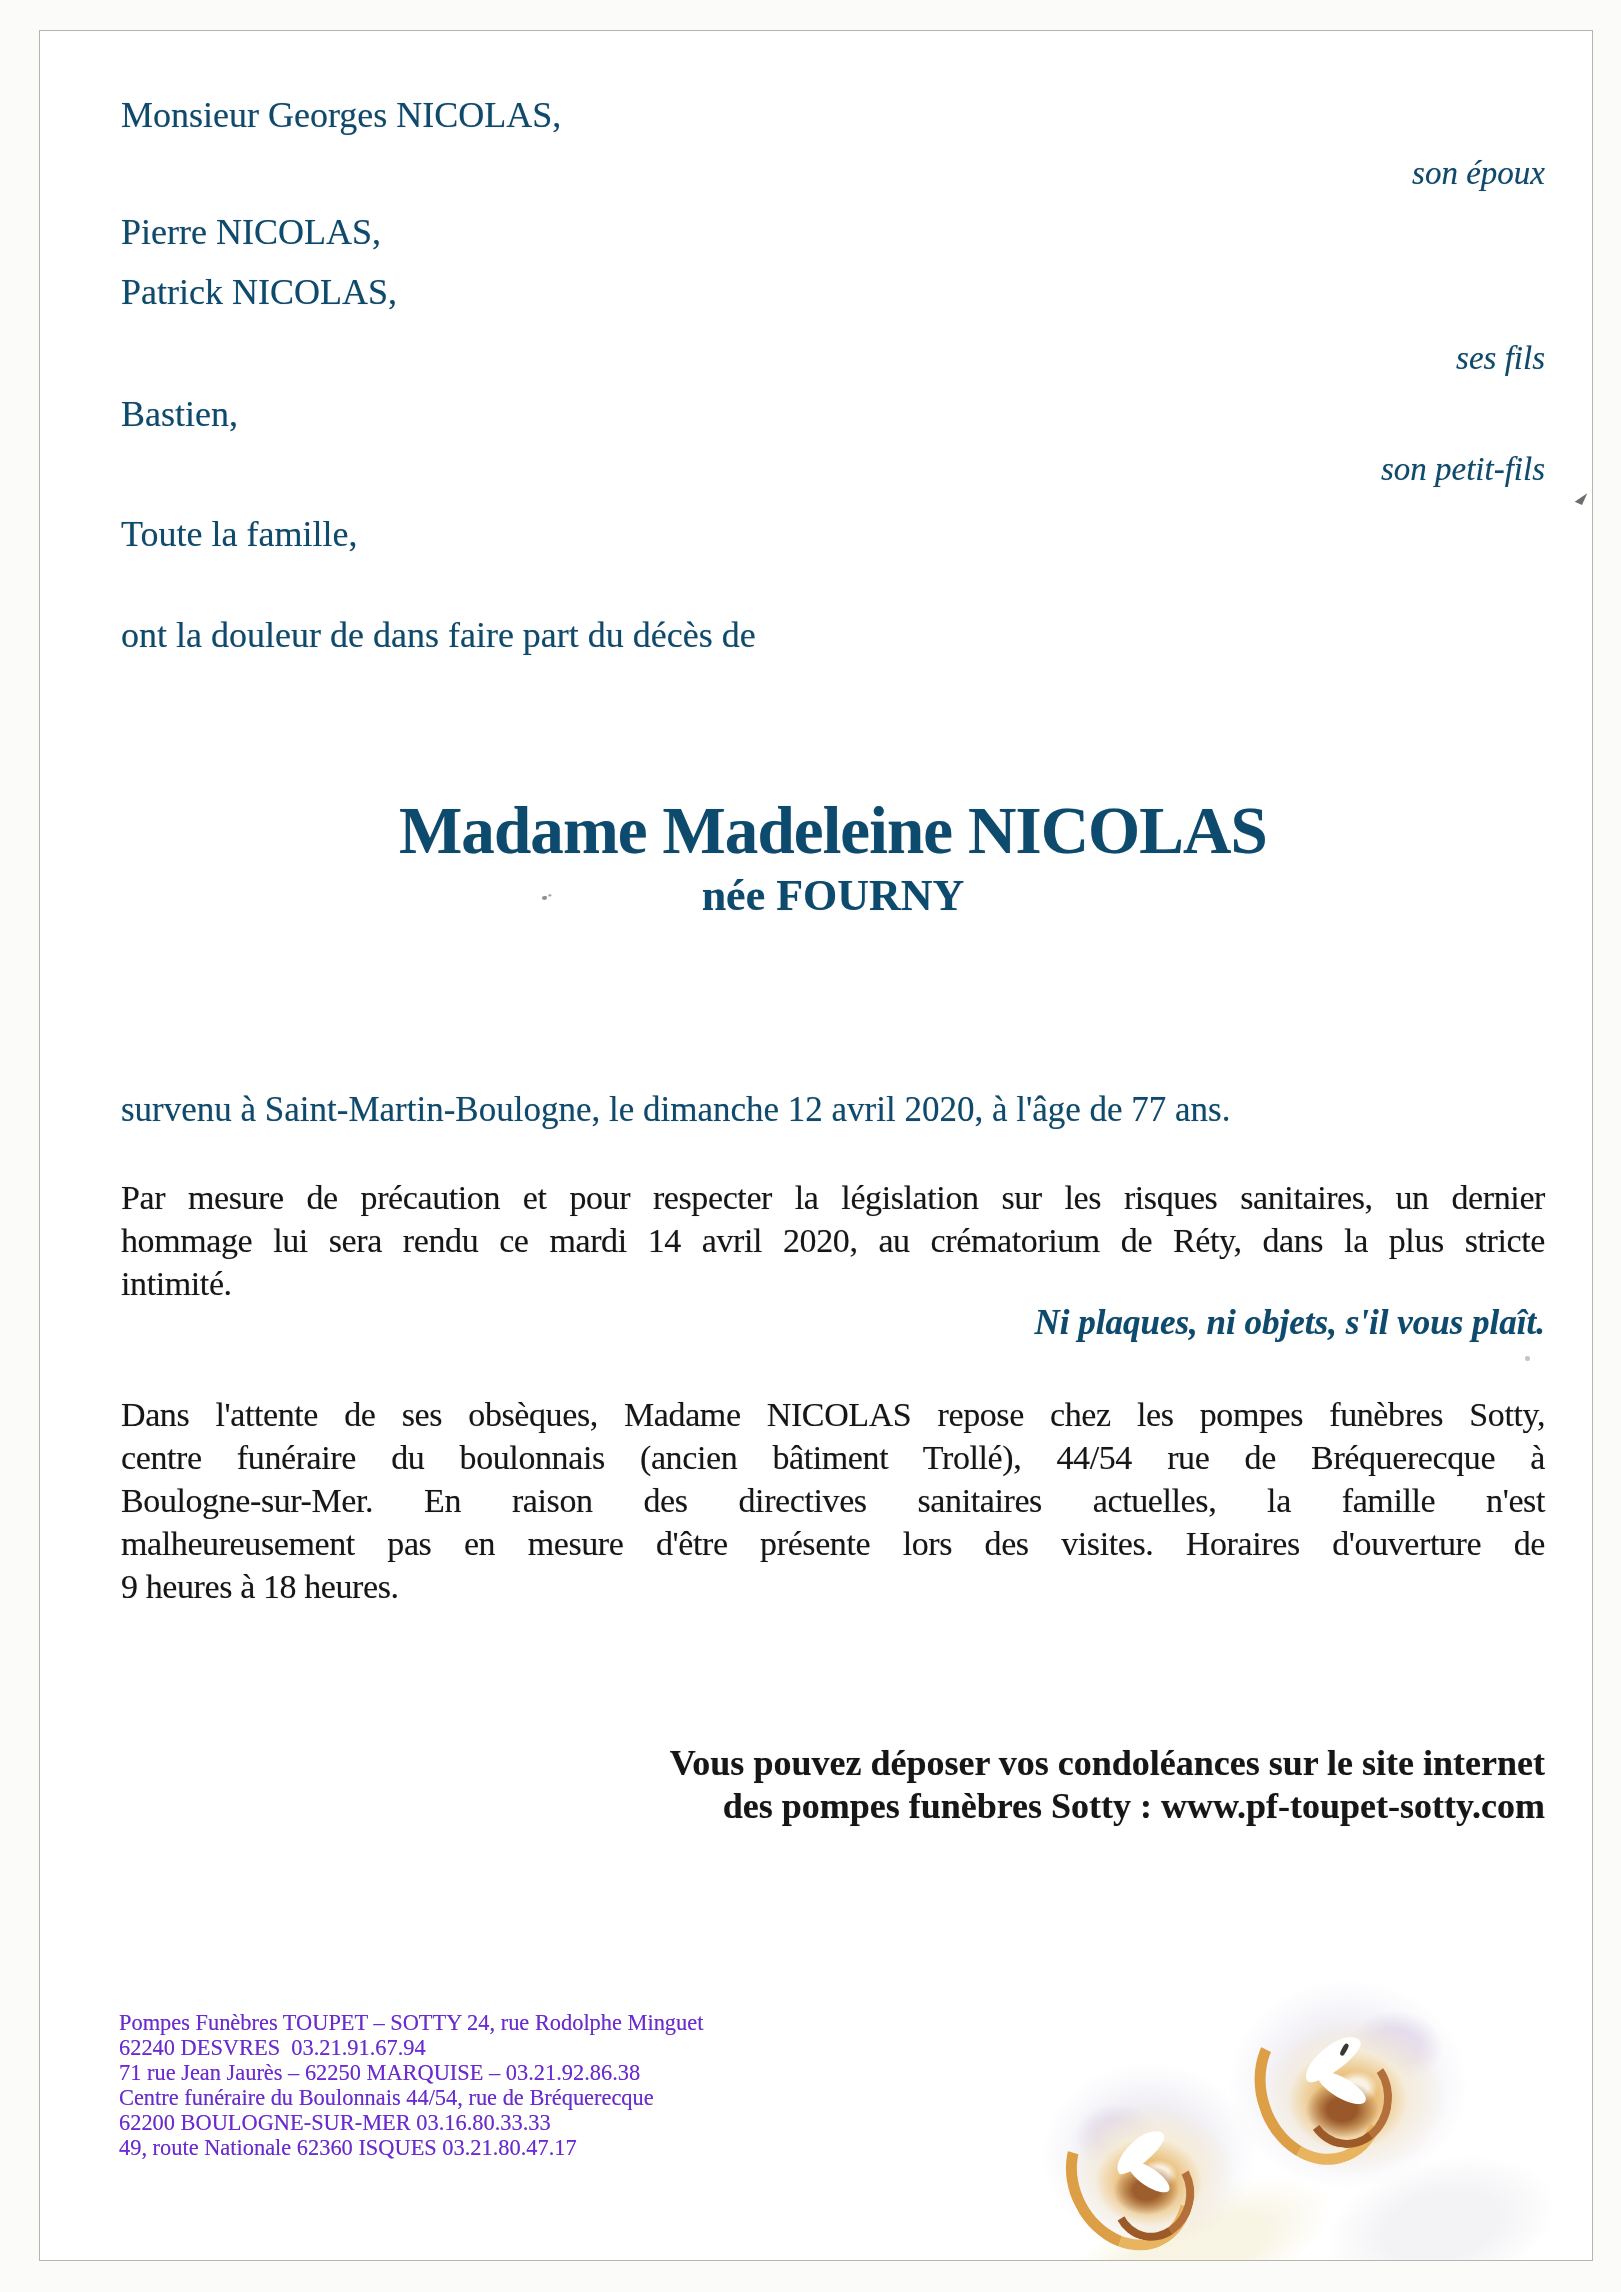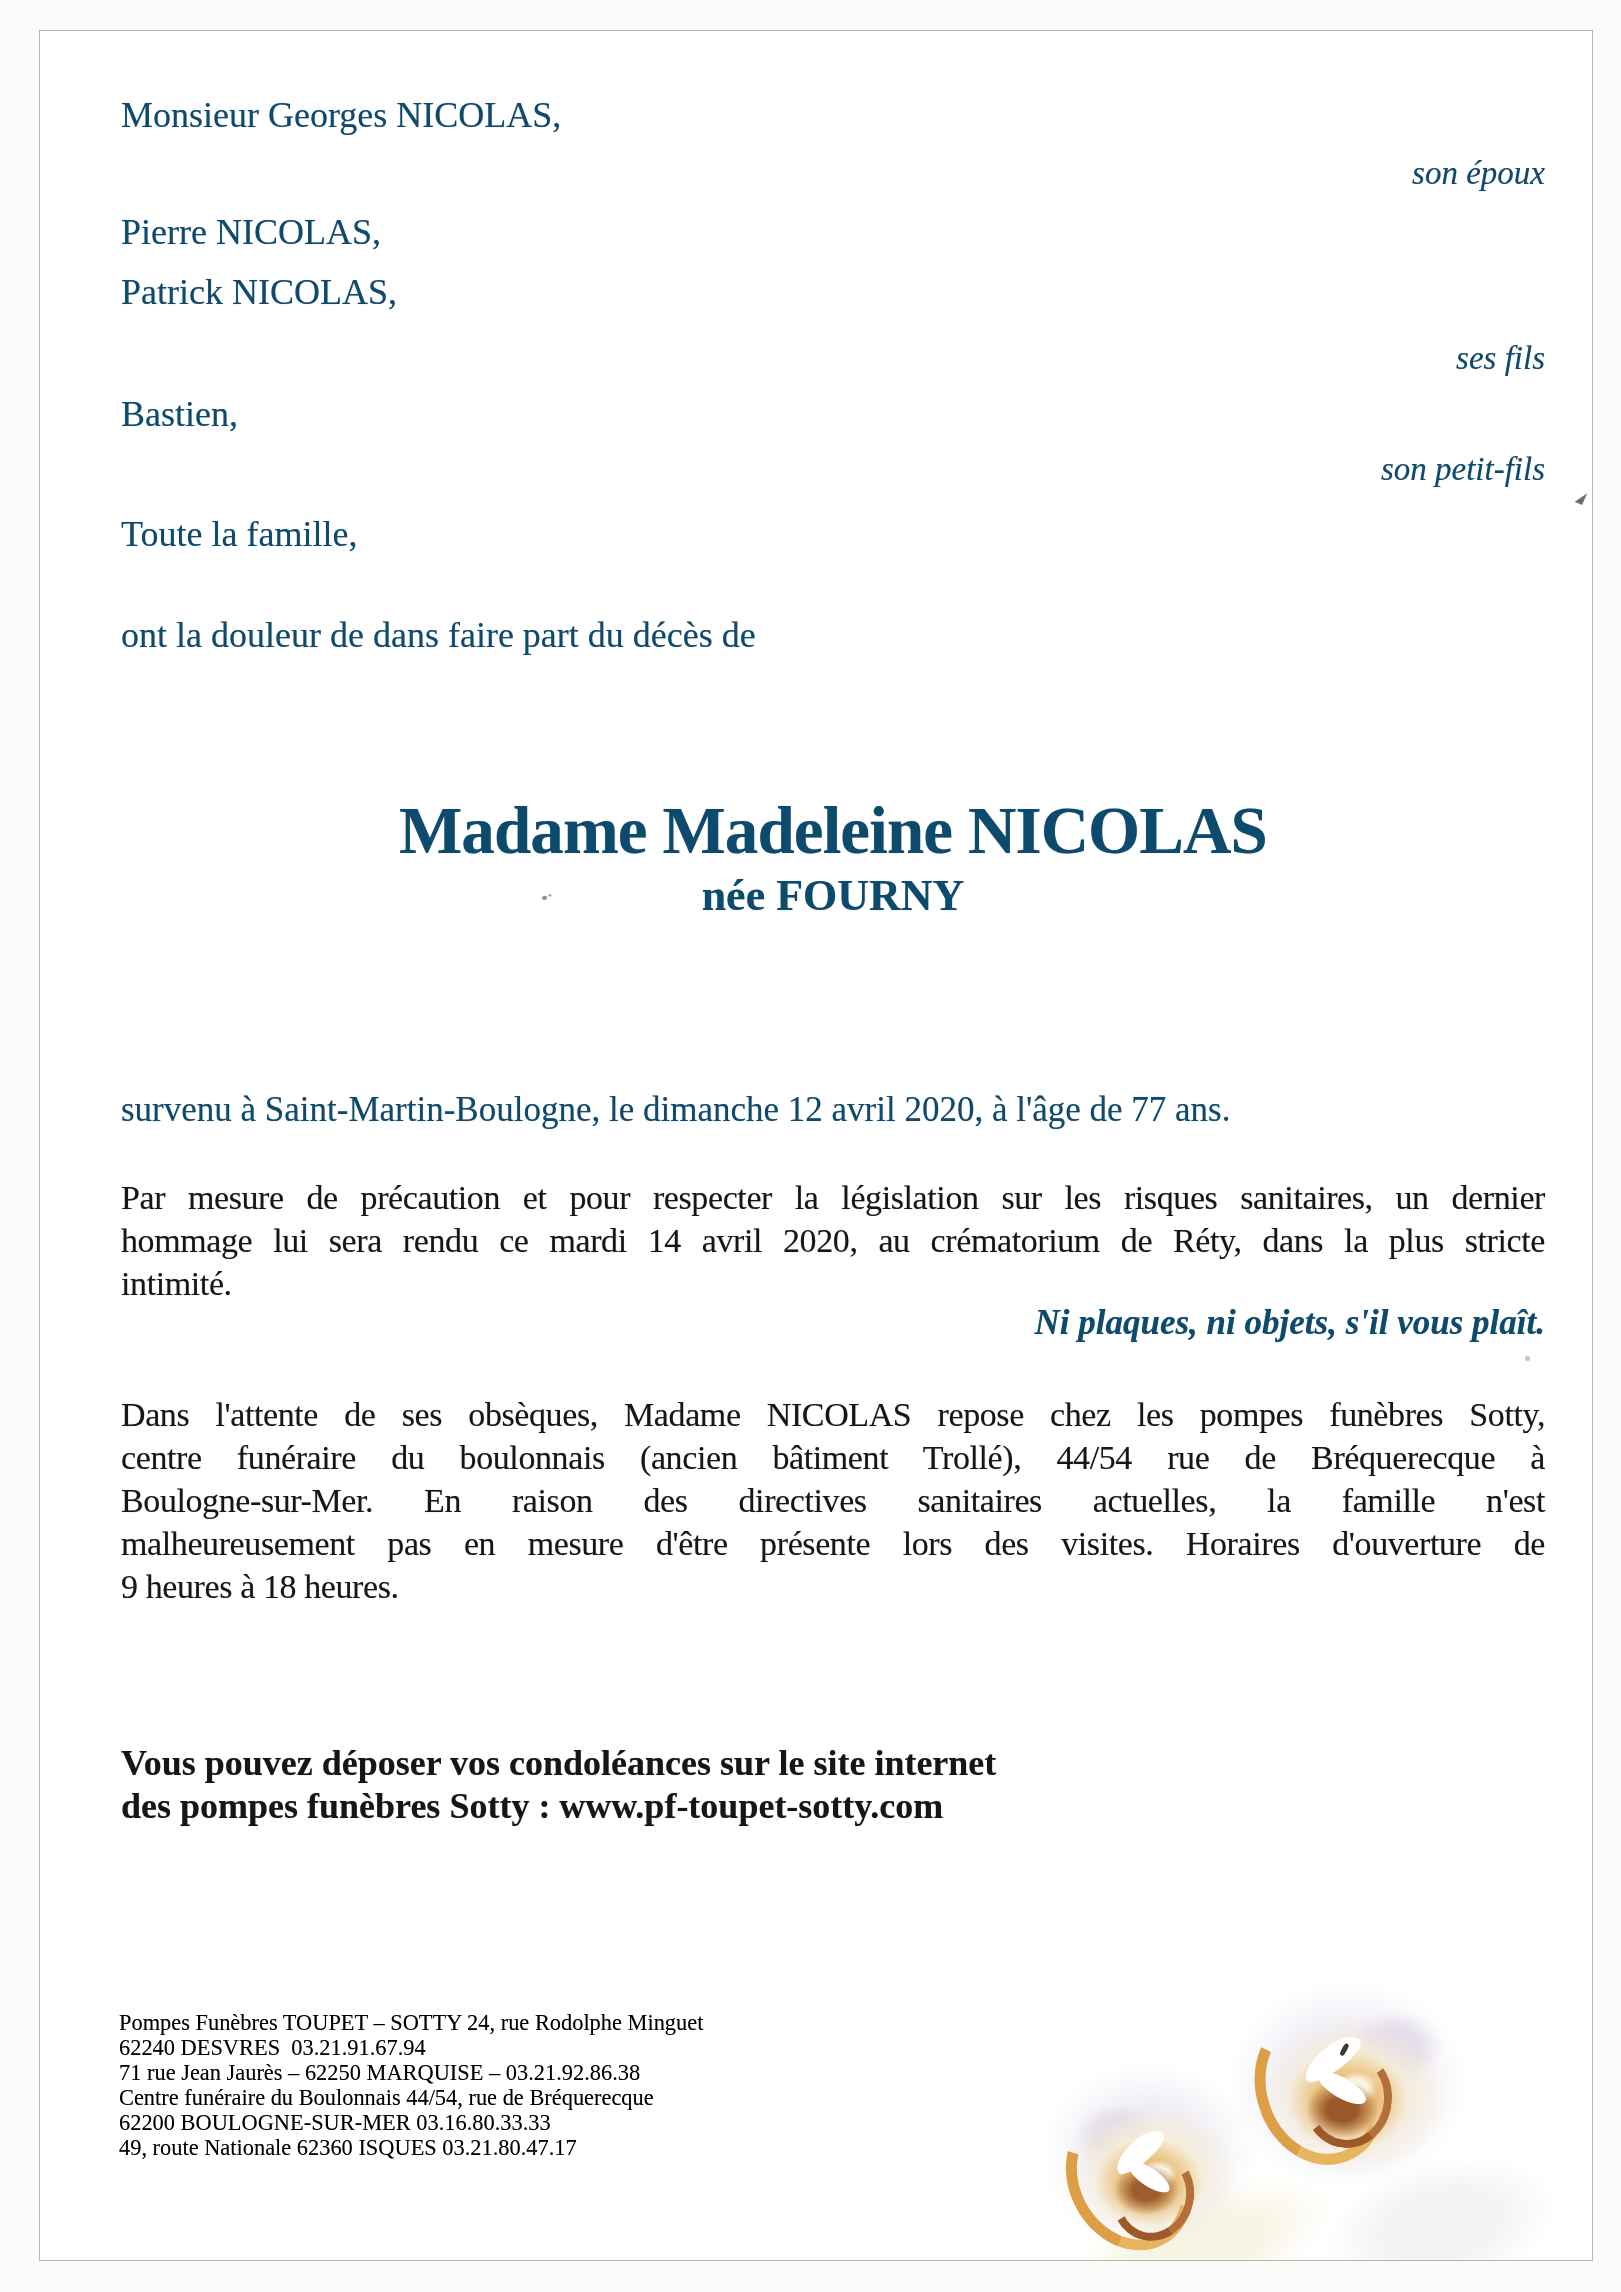--- a/index.html
+++ b/index.html
@@ -48,24 +48,24 @@
   .para .tline:last-child { text-align-last:left; }
   .request-line {
     right:47px; left:auto; font-size:35px;
     font-weight:bold; font-style:italic; text-align:right;
   }
   .centered-block {
     position:absolute; left:81px; right:47px;
     font-size:36px; font-weight:bold;
     color:#161616; text-shadow:0 0 0.9px rgba(25,25,25,.38);
   }
-  .centered-block .cline { line-height:43px; text-align:left; white-space:pre; }
+  .centered-block .cline { line-height:43px; text-align:right; white-space:pre; }
   .footer-block {
     position:absolute; left:79px;
-    font-size:22.4px; color:#000000;
+    font-size:22.4px; color:#6d28d9;
     text-shadow:0 0 0.4px rgba(25,25,25,.4);
   }
   .footer-block .fline { line-height:25px; white-space:pre; }
 
   
   .artifact { position:absolute; }
   .speck-nee {
     left:502px; top:865px; width:4.5px; height:3.6px;
     background:#92928c; border-radius:50% 40% 60% 50%;
     box-shadow:5.4px -2.7px 0 -0.9px #a5a59f;

